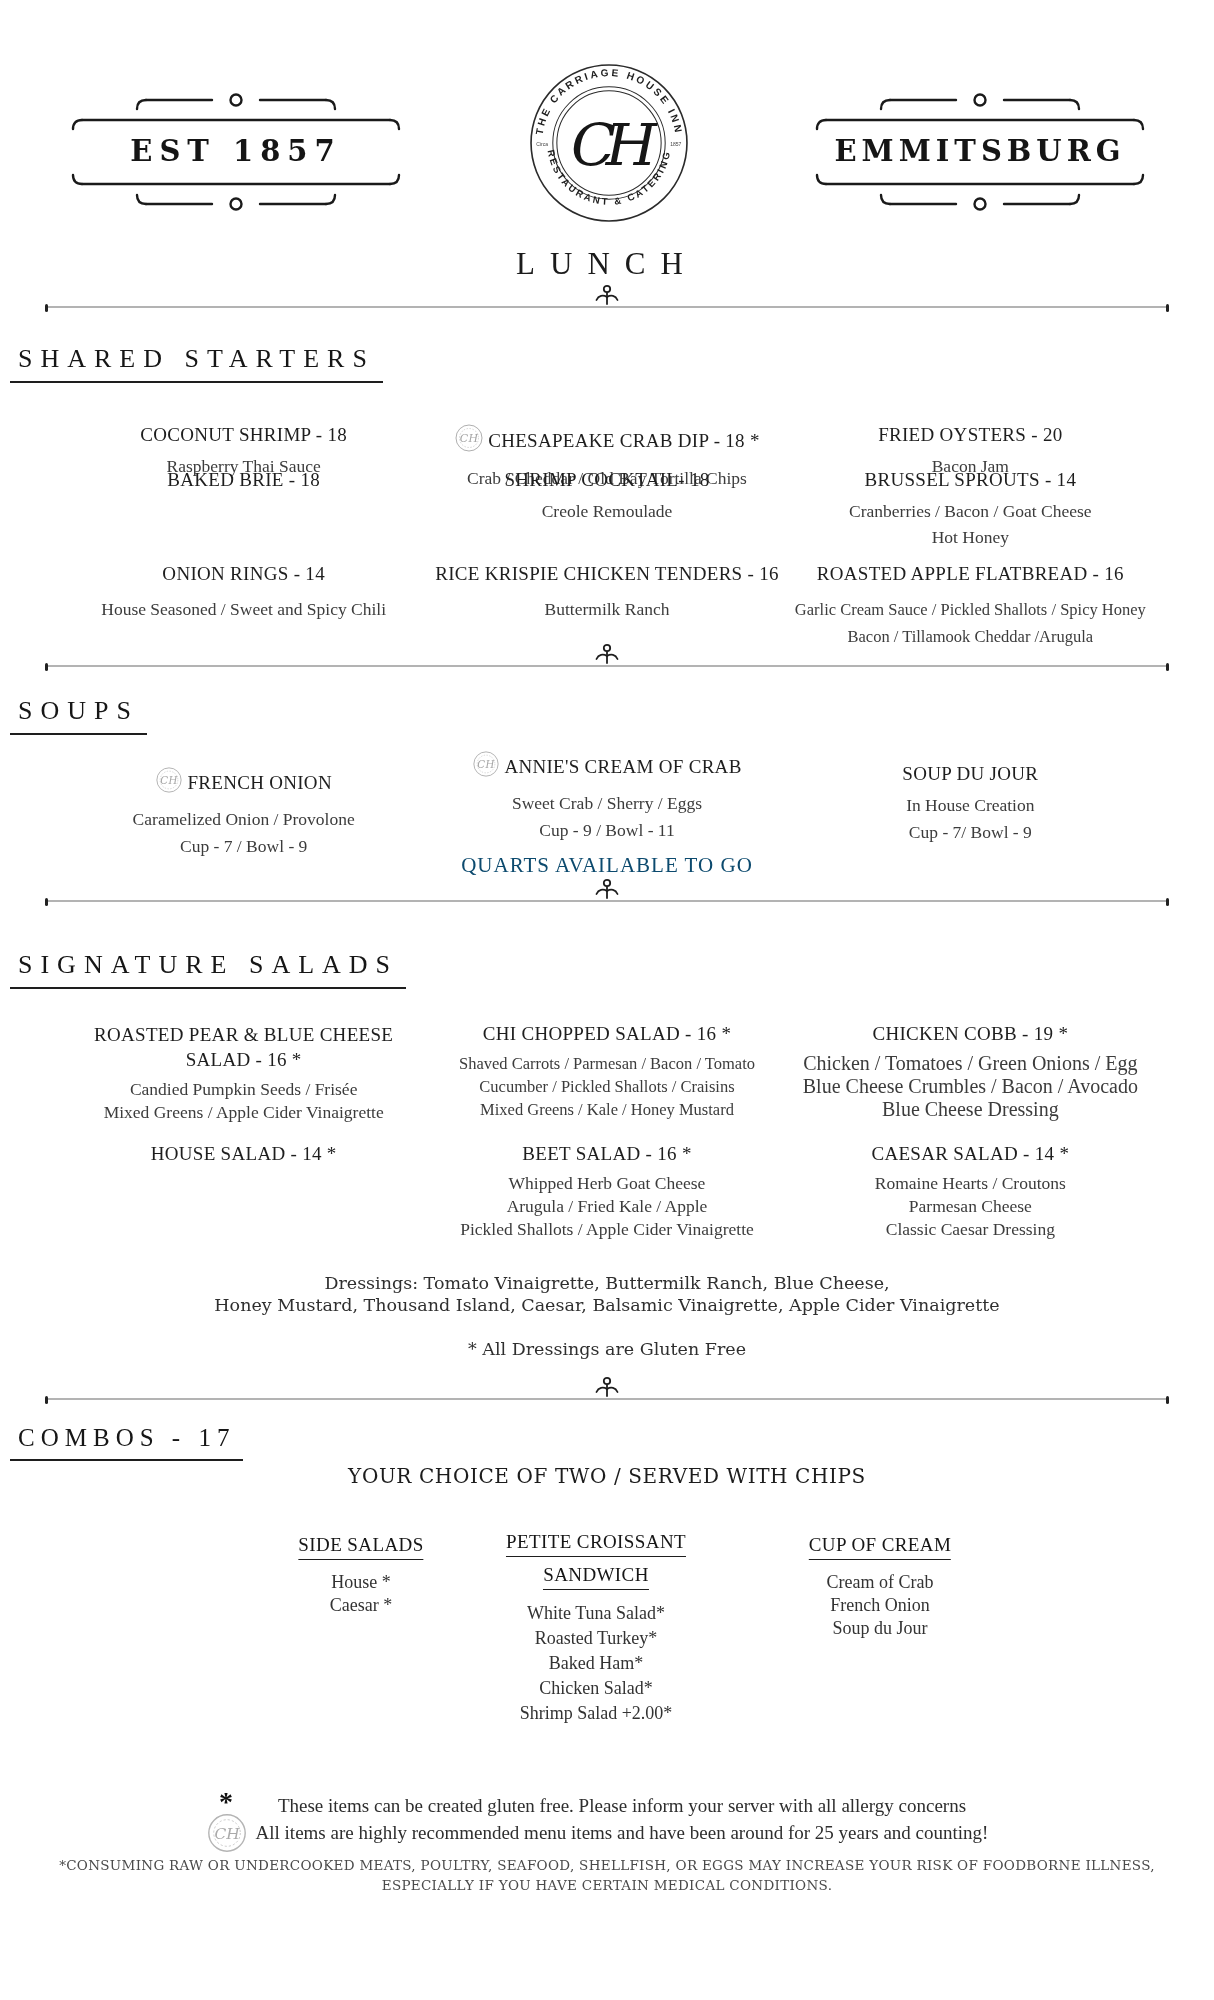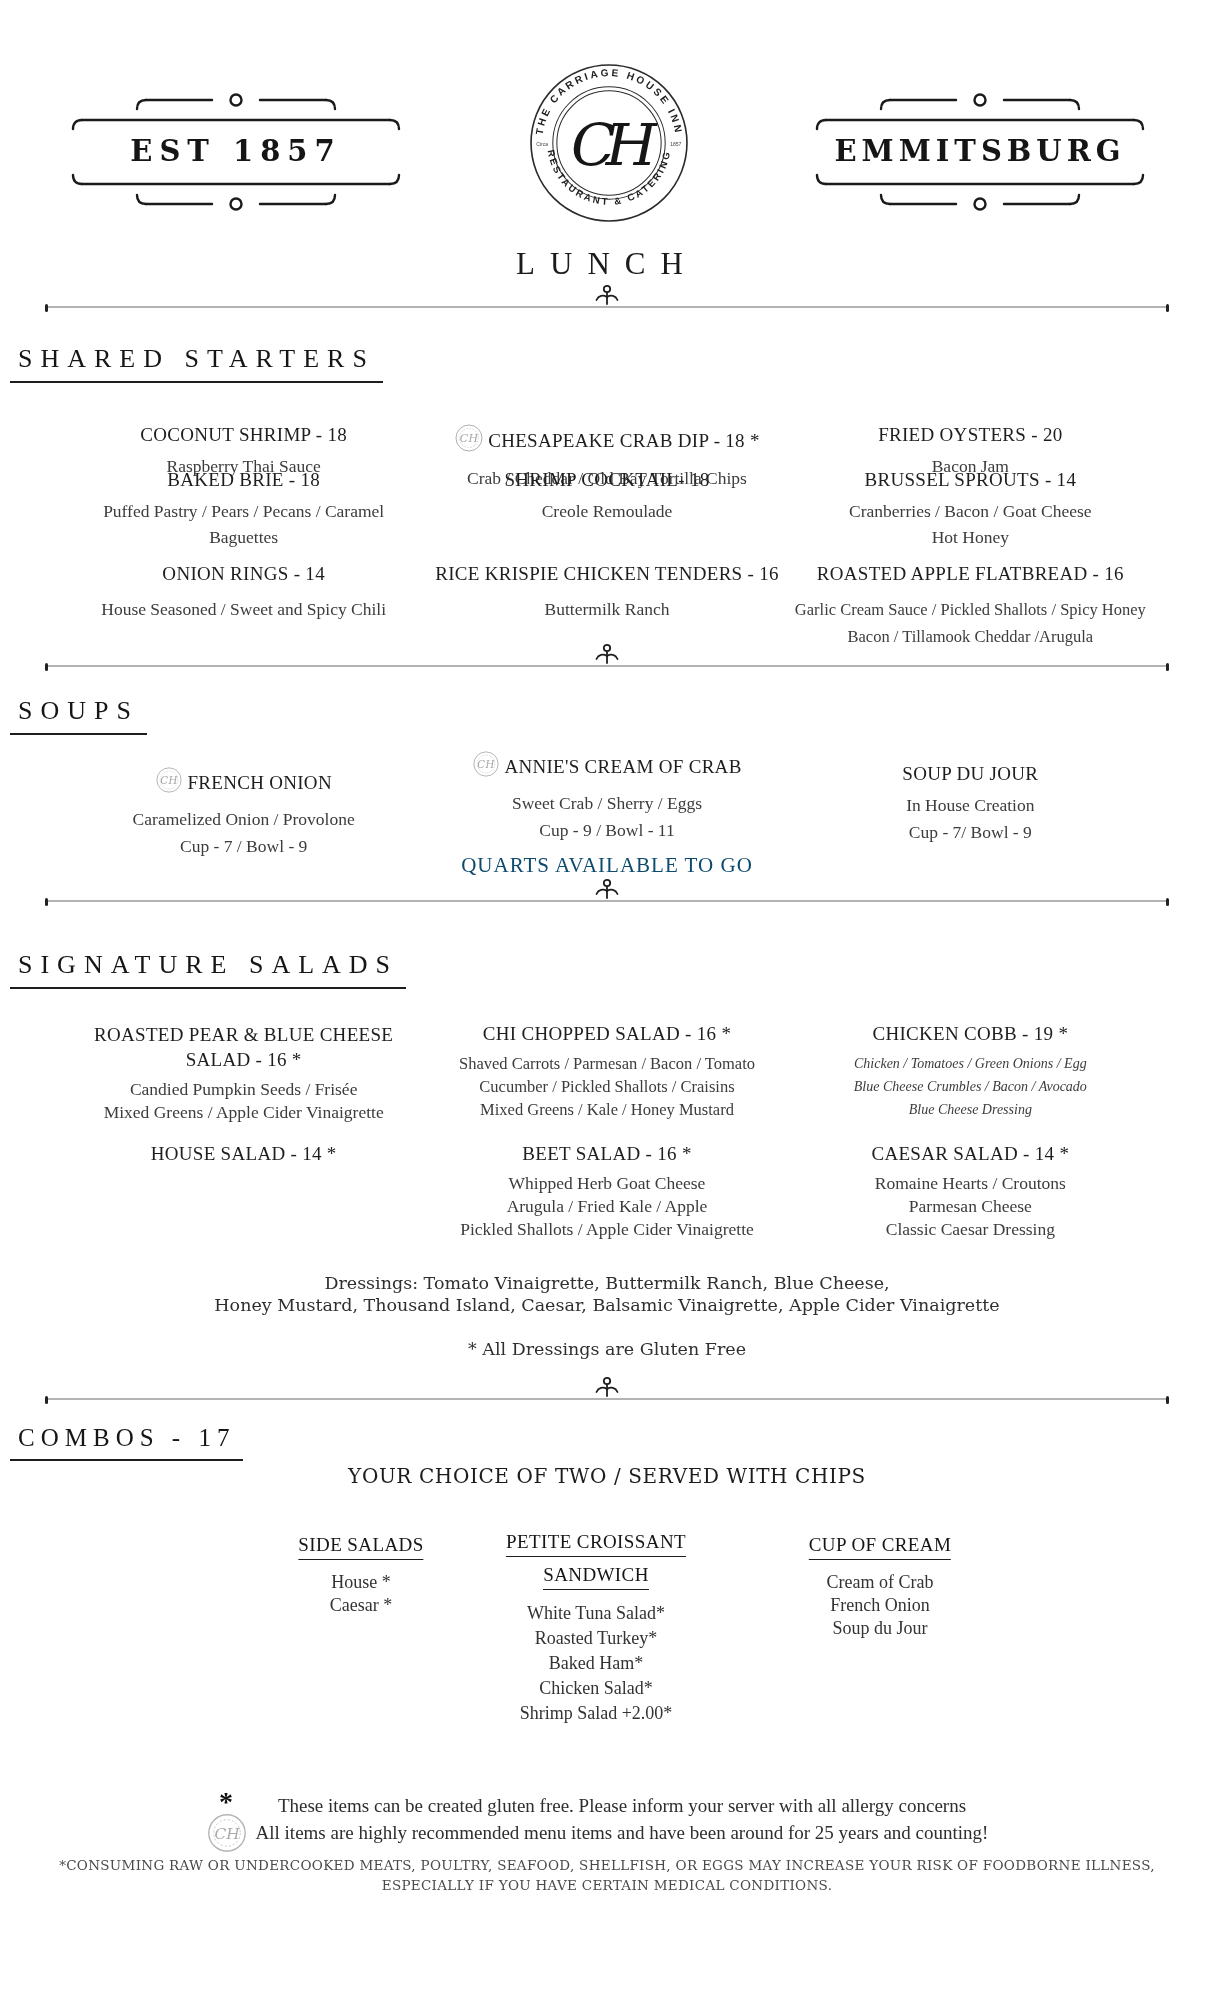--- a/index.html
+++ b/index.html
@@ -215,24 +215,20 @@
           <div>Bacon Jam</div>
         </div>
     </div>
   </div>
 
   <div class="grid3" style="top:468px;">
     <div class="cell">
       <div class="iname">
           <span class="nm">BAKED BRIE - 18</span>
         </div>
-      <div class="idesc">
-          <div>Puffed Pastry / Pears / Pecans / Caramel</div>
-          <div>Baguettes</div>
-        </div>
     </div>
     <div class="cell">
       <div class="iname">
           <span class="nm">SHRIMP COCKTAIL- 18</span>
         </div>
       <div class="idesc">
           <div>Creole Remoulade</div>
         </div>
     </div>
     <div class="cell">
@@ -344,21 +340,21 @@
       <div class="idesc" style="font-size:16.5px;">
           <div>Shaved Carrots / Parmesan / Bacon / Tomato</div>
           <div>Cucumber / Pickled Shallots / Craisins</div>
           <div>Mixed Greens / Kale / Honey Mustard</div>
         </div>
     </div>
     <div class="cell">
       <div class="iname">
           <span class="nm">CHICKEN COBB - 19 *</span>
         </div>
-      <div class="idesc" style="font-size:14px;font-style:italic;">
+      <div class="idesc" style="font-size:20px;">
           <div>Chicken / Tomatoes / Green Onions / Egg</div>
           <div>Blue Cheese Crumbles / Bacon / Avocado</div>
           <div>Blue Cheese Dressing</div>
         </div>
     </div>
   </div>
 
   <div class="grid3 lh23" style="top:1142px;">
     <div class="cell">
       <div class="iname">

